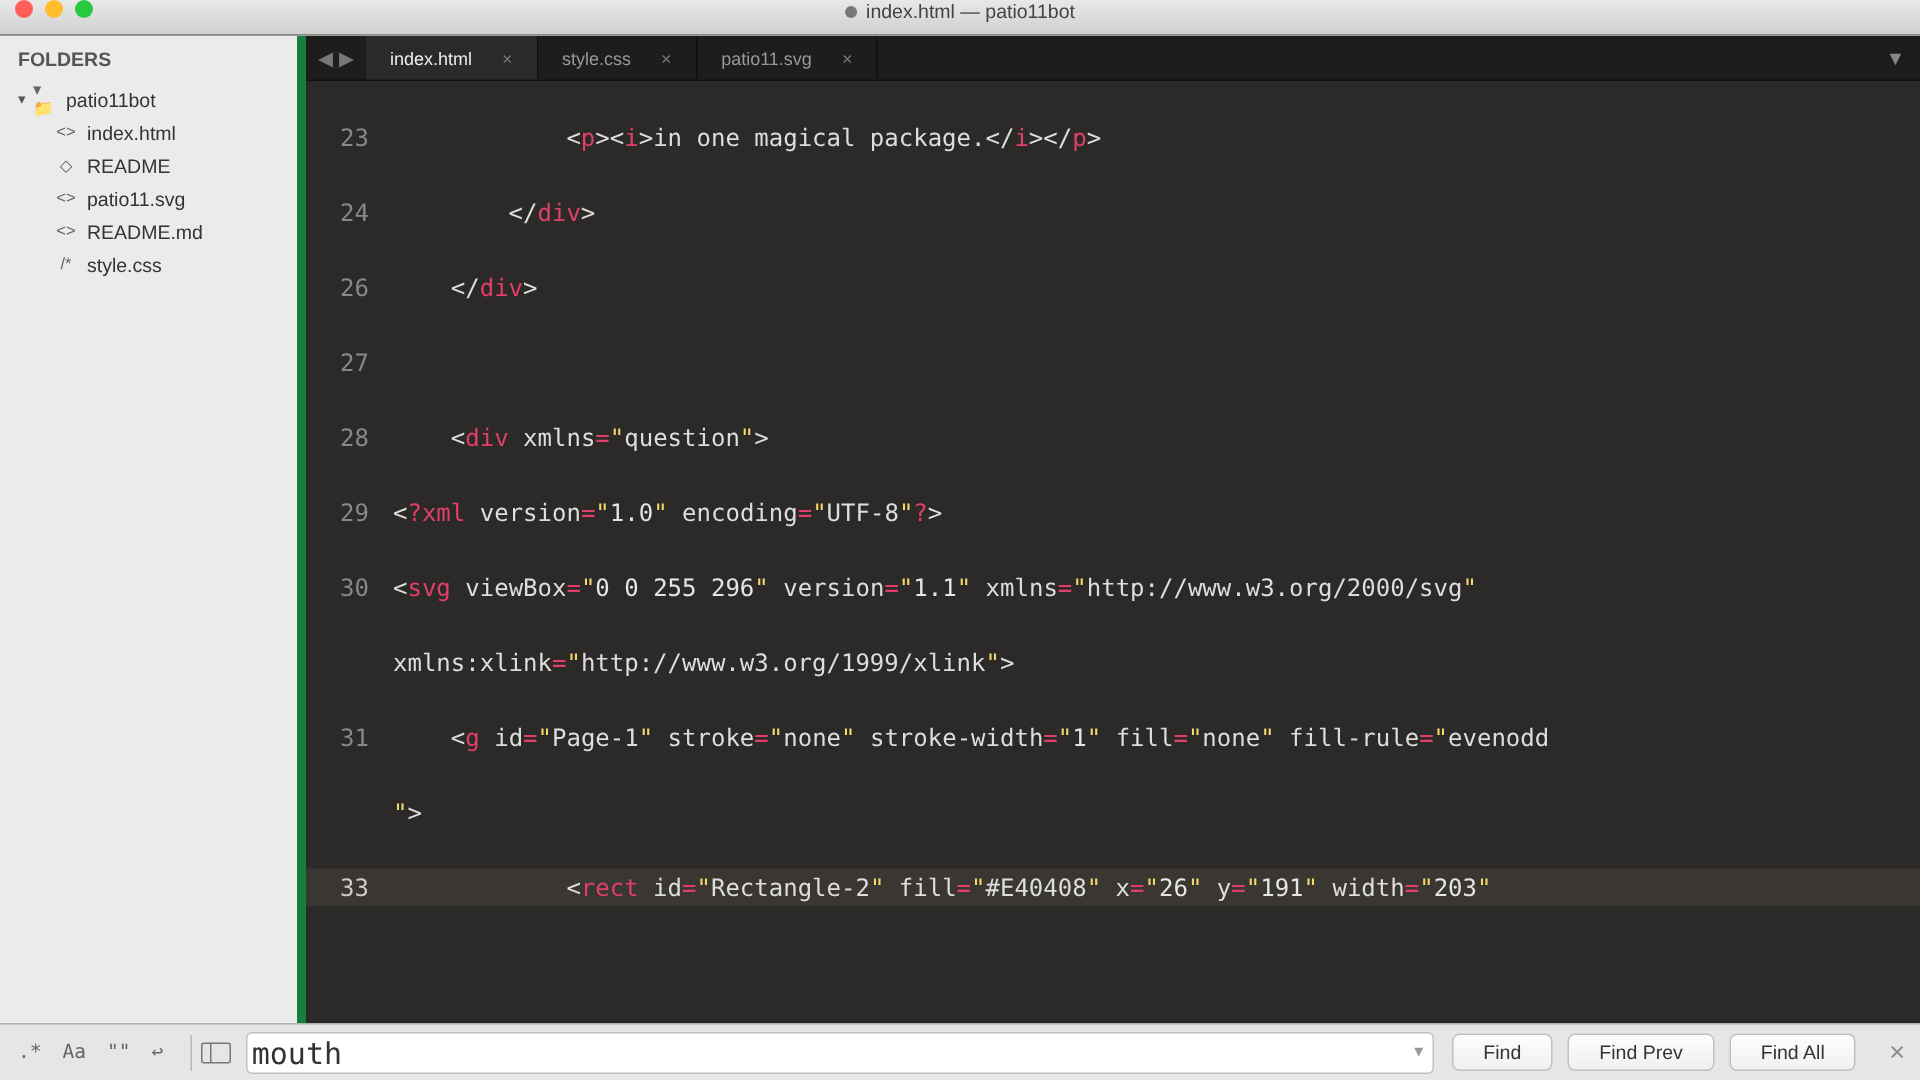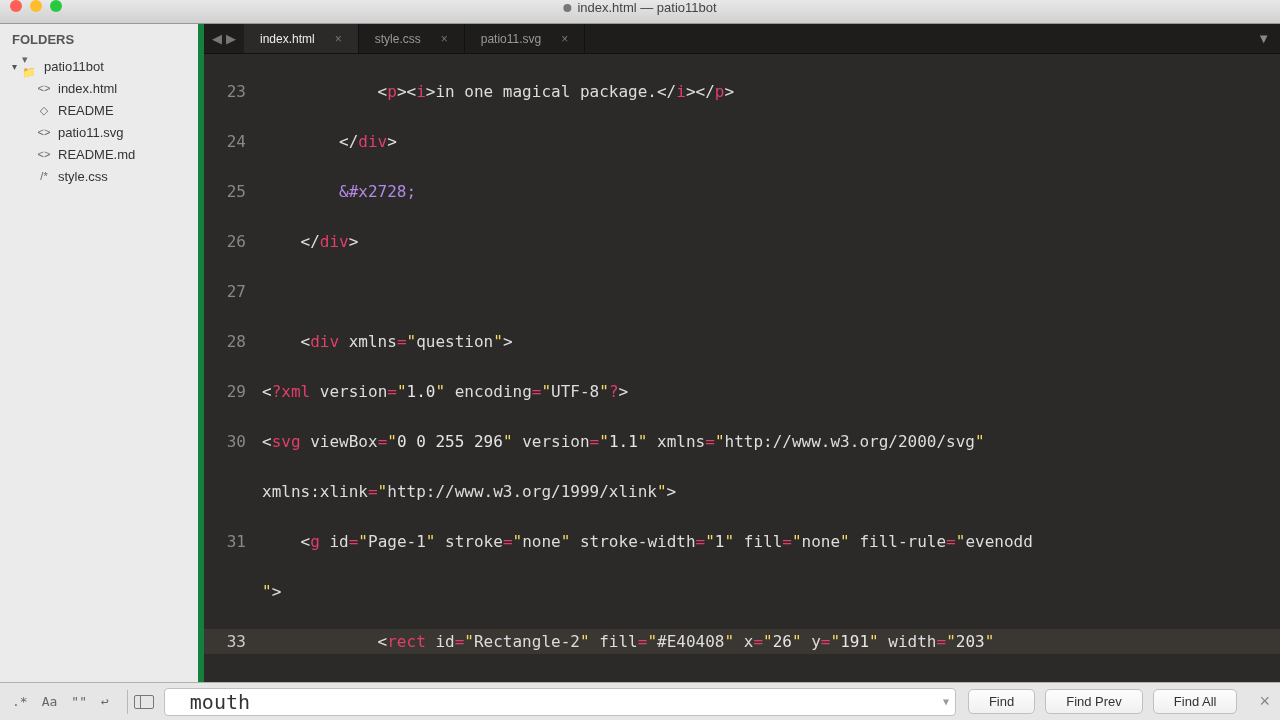--- a/index.html
+++ b/index.html
@@ -188,21 +188,21 @@
 }
 .panel-icon::before { content:""; position:absolute; left:5px; top:0; bottom:0; width:1.5px; background:#777; }
 .find-input-wrap {
   flex:1;
   height: 28px;
   background: #fff;
   border: 1px solid #c0c0c0;
   border-radius: 4px;
   display:flex;
   align-items:center;
-  padding: 0 25px;
+  padding: 0 3px;
   font-family:"Menlo", monospace;
   font-size:20px;
   position:relative;
 }
 .find-input-wrap .drop {
   position:absolute; right:6px; color:#999; font-size:10px;
 }
 .find-buttons { display:flex; gap:10px; padding: 0 12px; justify-content: center; }
 .find-btn {
   background: linear-gradient(#fdfdfd,#f0f0f0);
@@ -280,21 +280,20 @@
             <span>patio11.svg</span>
             <span class="close">×</span>
           </div>
         <div class="tab-dropdown">▼</div>
       </div>
 
       <div class="code-area">
         <div style="flex:1;">
 <div class="code-row"><span class="gnum">23</span><span class="txt">            &lt;<span class="tg">p</span>&gt;&lt;<span class="tg">i</span>&gt;<span>in one magical package.</span>&lt;/<span class="tg">i</span>&gt;&lt;/<span class="tg">p</span>&gt;</span></div>
 <div class="code-row"><span class="gnum">24</span><span class="txt">        &lt;/<span class="tg">div</span>&gt;</span></div>
-<div class="code-row"><span class="gnum">25</span><span class="txt">        <span class="ent">&amp;#x2728;</span></span></div>
 <div class="code-row"><span class="gnum">26</span><span class="txt">    &lt;/<span class="tg">div</span>&gt;</span></div>
 <div class="code-row"><span class="gnum">27</span><span class="txt"> </span></div>
 <div class="code-row"><span class="gnum">28</span><span class="txt">    &lt;<span class="tg">div</span> <span>xmlns</span><span class="op">=</span><span class="qt">"</span><span>question</span><span class="qt">"</span>&gt;</span></div>
 <div class="code-row"><span class="gnum">29</span><span class="txt">&lt;<span class="op">?</span><span class="tg">xml</span> <span>version</span><span class="op">=</span><span class="qt">"</span><span class="nm">1.0</span><span class="qt">"</span> <span>encoding</span><span class="op">=</span><span class="qt">"</span><span>UTF-8</span><span class="qt">"</span><span class="op">?</span>&gt;</span></div>
 <div class="code-row"><span class="gnum">30</span><span class="txt">&lt;<span class="tg">svg</span> <span>viewBox</span><span class="op">=</span><span class="qt">"</span><span class="nm">0 0 255 296</span><span class="qt">"</span> <span>version</span><span class="op">=</span><span class="qt">"</span><span class="nm">1.1</span><span class="qt">"</span> <span>xmlns</span><span class="op">=</span><span class="qt">"</span><span>http://www.w3.org/2000/svg</span><span class="qt">"</span> </span></div>
 <div class="code-row"><span class="gnum"></span><span class="txt"><span>xmlns:xlink</span><span class="op">=</span><span class="qt">"</span><span>http://www.w3.org/1999/xlink</span><span class="qt">"</span>&gt;</span></div>
 <div class="code-row"><span class="gnum">31</span><span class="txt">    &lt;<span class="tg">g</span> <span>id</span><span class="op">=</span><span class="qt">"</span><span>Page-1</span><span class="qt">"</span> <span>stroke</span><span class="op">=</span><span class="qt">"</span><span>none</span><span class="qt">"</span> <span>stroke-width</span><span class="op">=</span><span class="qt">"</span><span class="nm">1</span><span class="qt">"</span> <span>fill</span><span class="op">=</span><span class="qt">"</span><span>none</span><span class="qt">"</span> <span>fill-rule</span><span class="op">=</span><span class="qt">"</span><span>evenodd</span></span></div>
 <div class="code-row"><span class="gnum"></span><span class="txt"><span class="qt">"</span>&gt;</span></div>
 <div class="code-row hl"><span class="gnum">33</span><span class="txt">            &lt;<span class="tg">rect</span> <span>id</span><span class="op">=</span><span class="qt">"</span><span>Rectangle-2</span><span class="qt">"</span> <span>fill</span><span class="op">=</span><span class="qt">"</span><span>#E40408</span><span class="qt">"</span> <span>x</span><span class="op">=</span><span class="qt">"</span><span class="nm">26</span><span class="qt">"</span> <span>y</span><span class="op">=</span><span class="qt">"</span><span class="nm">191</span><span class="qt">"</span> <span>width</span><span class="op">=</span><span class="qt">"</span><span class="nm">203</span><span class="qt">"</span> </span></div>
 

